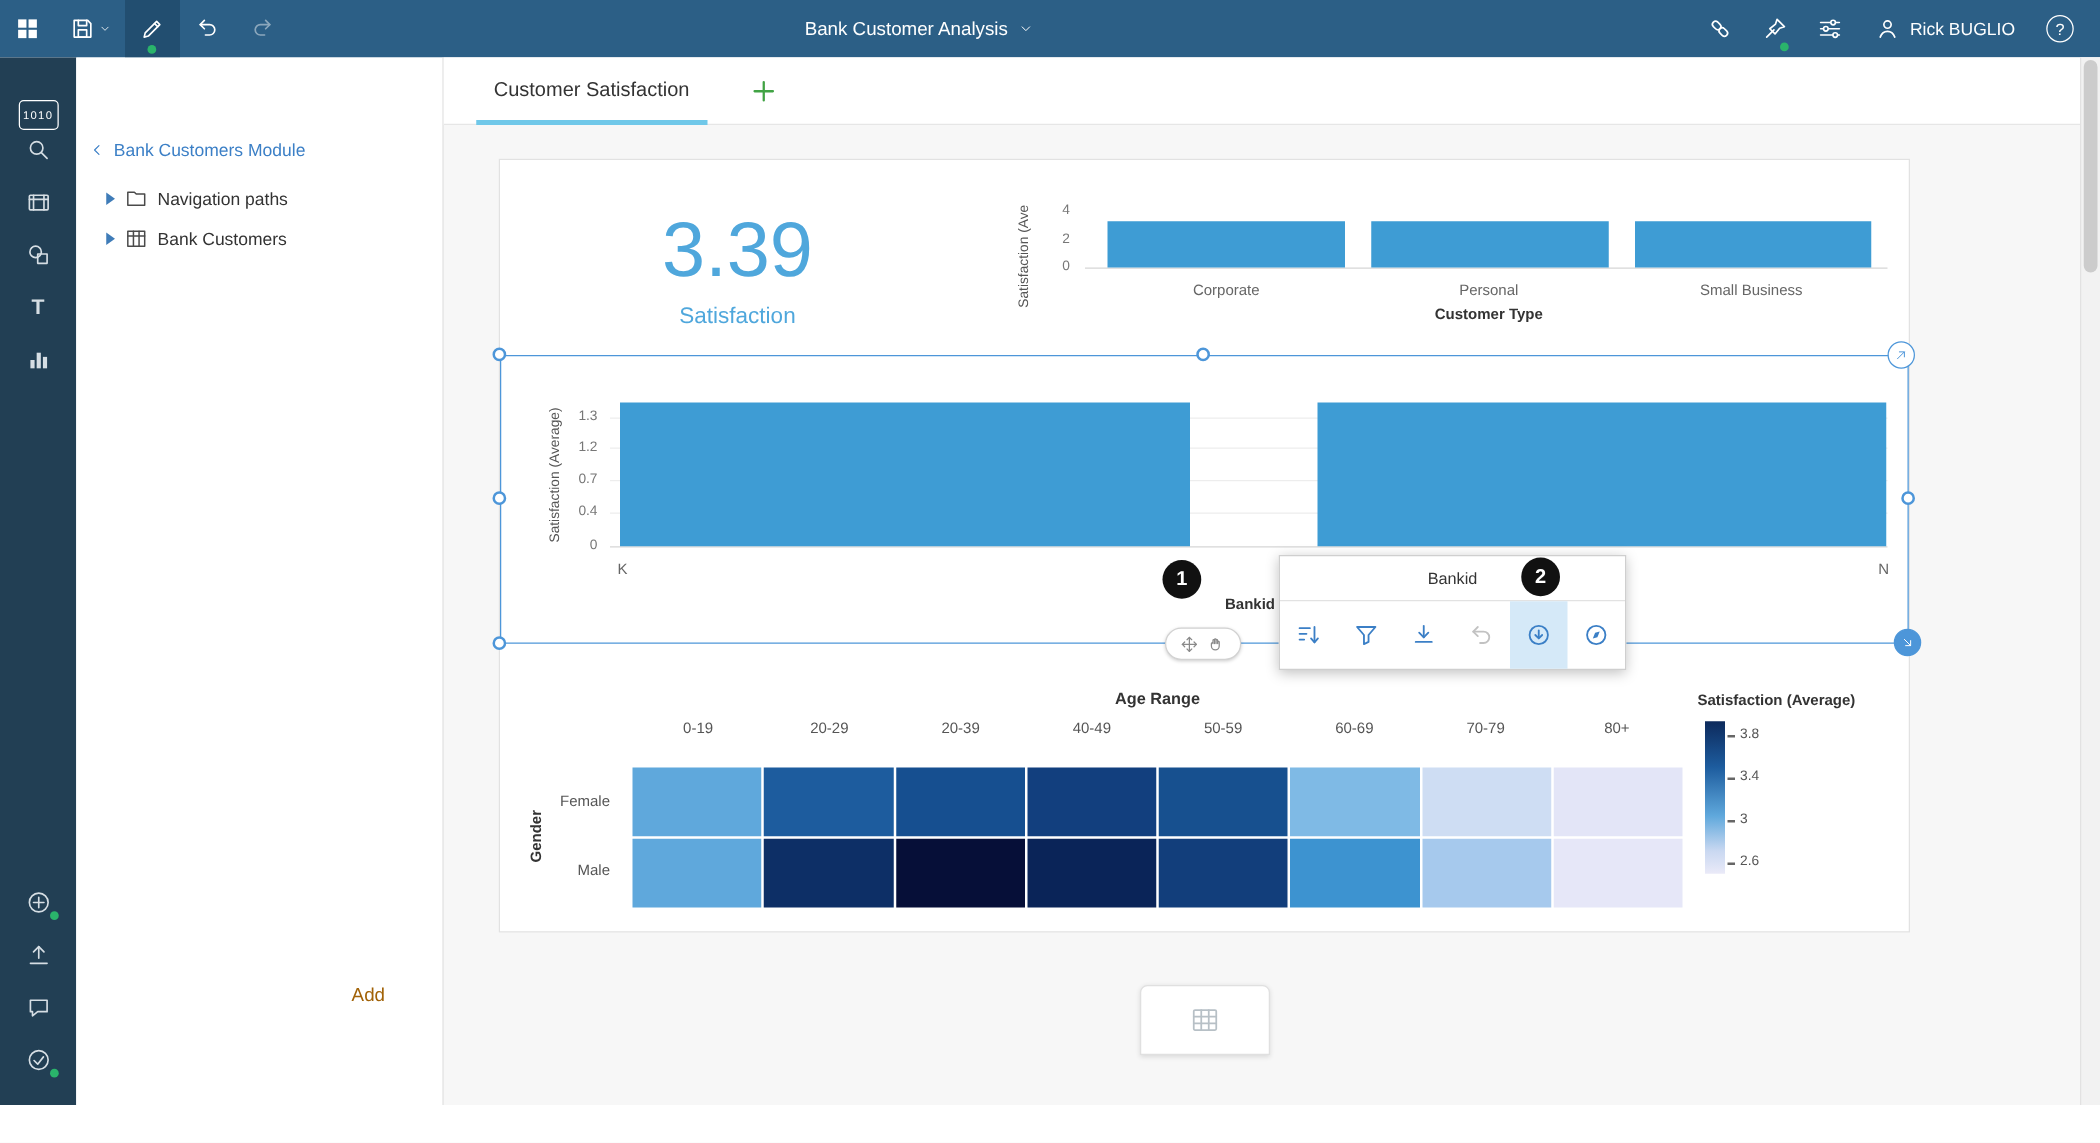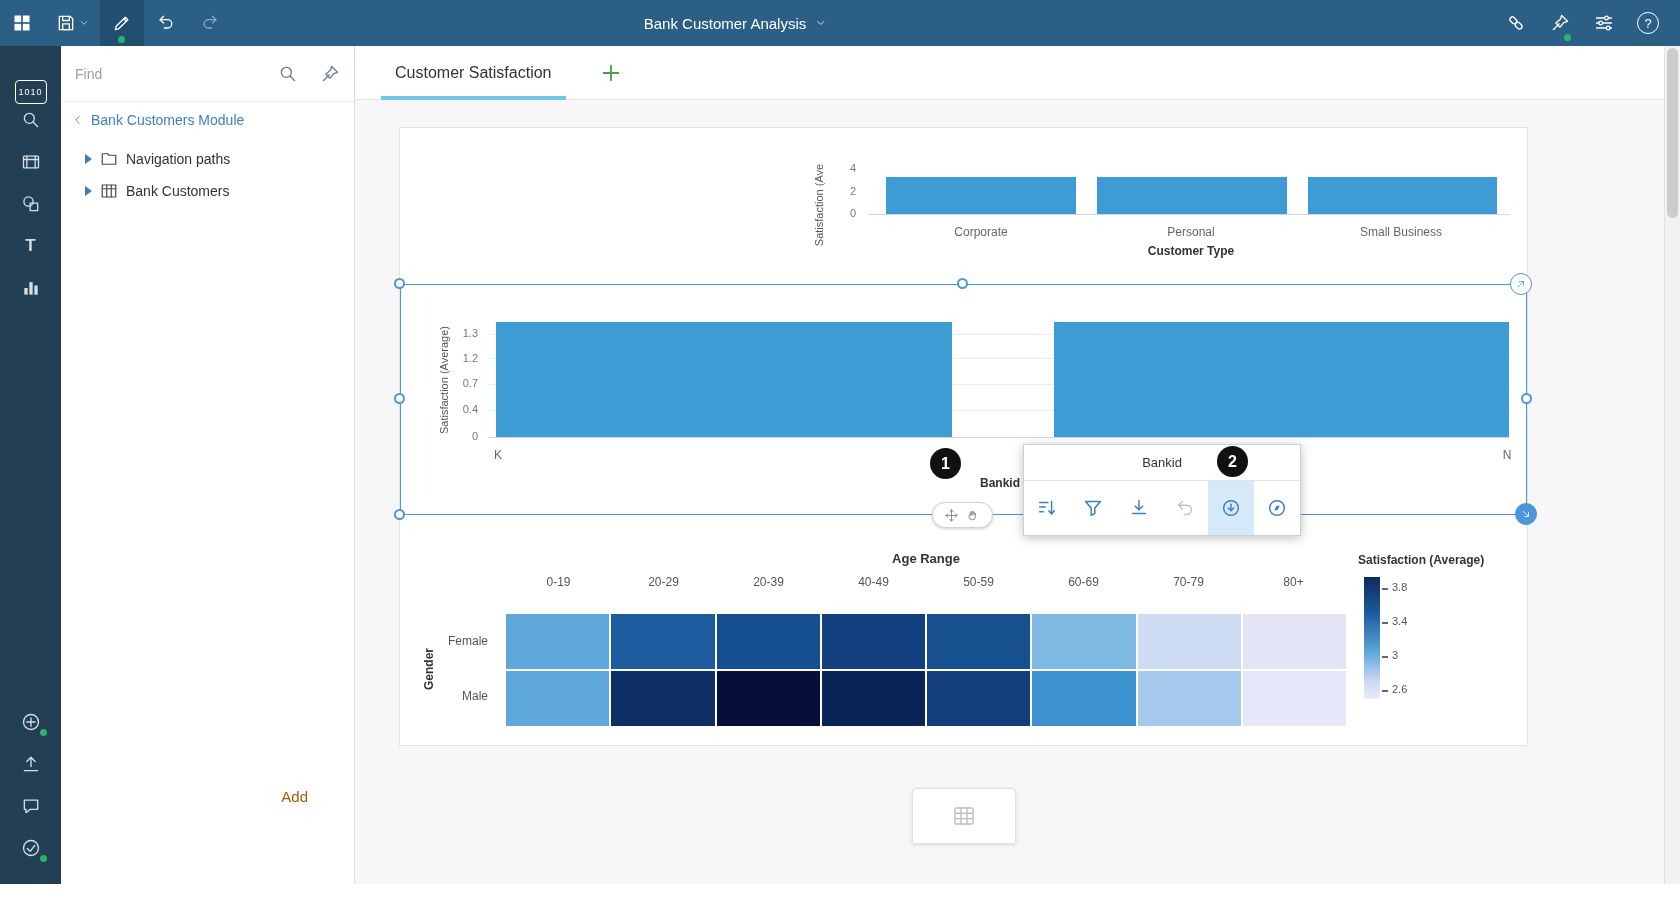--- a/index.html
+++ b/index.html
@@ -158,20 +158,27 @@
         <span class="gdot" style="left:26px;bottom:5px"></span>
       </button>
       <button class="tb-btn">
         <svg class="ic" width="20" height="20" viewBox="0 0 24 24">
             <path d="M3 6h18M3 12h18M3 18h18"></path>
             <circle cx="15" cy="6" r="2.2" fill="#2C5F86"></circle>
             <circle cx="8" cy="12" r="2.2" fill="#2C5F86"></circle>
             <circle cx="17" cy="18" r="2.2" fill="#2C5F86"></circle>
           </svg>
       </button>
+      <button class="tb-user">
+        <svg class="ic" width="20" height="20" viewBox="0 0 24 24">
+            <circle cx="12" cy="8" r="3.5"></circle>
+            <path d="M5 20c1.5-4 4-5.5 7-5.5s5.5 1.5 7 5.5"></path>
+          </svg>
+        <span>Rick BUGLIO</span>
+      </button>
       <button class="tb-btn">
         <span style="width:22px;height:22px;border:1.6px solid #fff;border-radius:50%;display:flex;align-items:center;justify-content:center;font-size:13px;">?</span>
       </button>
     </div>
   </header>
 
   <nav class="rail">
     <button class="rail-btn">
       <span class="binary-box">1010</span>
     </button>
@@ -228,31 +235,20 @@
     <button class="rail-btn">
       <svg class="ic" width="20" height="20" viewBox="0 0 24 24">
           <circle cx="12" cy="12" r="9"></circle>
           <polyline points="7.5,12.5 11,16 16.5,9"></polyline>
         </svg>
       <span class="gdot" style="right:4px;bottom:6px"></span>
     </button>
   </nav>
 
   <aside class="panel">
-    <div class="find-row">
-      <input class="find-input" placeholder="Find" style="">
-      <svg class="ic" width="20" height="20" viewBox="0 0 24 24" style="color:#777;margin-right:22px">
-          <circle cx="10" cy="10" r="6"></circle>
-          <line x1="14.5" y1="14.5" x2="20" y2="20"></line>
-        </svg>
-      <svg class="ic" width="20" height="20" viewBox="0 0 24 24" style="color:#5E7E9C">
-          <path d="M14 3l7 7-4.5 1.5L12 17l-5-5 5.5-4.5z"></path>
-          <line x1="11" y1="13" x2="4" y2="20"></line>
-        </svg>
-    </div>
 
     <button class="crumb">
       <svg class="ic" width="14" height="14" viewBox="0 0 24 24">
           <polyline points="14,6 8,12 14,18"></polyline>
         </svg>
       <span>Bank Customers Module</span>
     </button>
 
     <div class="tree-row" style="top:100px">
       <span class="tri"></span>
@@ -280,20 +276,24 @@
         </button>
       <button class="addtab">
         <svg class="ic" width="22" height="22" viewBox="0 0 24 24" style="stroke-width:2">
             <path d="M12 4v16M4 12h16"></path>
           </svg>
       </button>
     </div>
 
     <section class="canvas">
 
+      <div class="kpi">
+        <div class="kpi-num">3.39</div>
+        <div class="kpi-label">Satisfaction</div>
+      </div>
 
       <div>
         <div class="vlabel" style="left:354px;top:71px;width:130px">Satisfaction (Ave</div>
         <span class="tick" style="left:430px;top:34px;width:26px">4</span>
         <span class="tick" style="left:430px;top:57px;width:26px">2</span>
         <span class="tick" style="left:430px;top:79px;width:26px">0</span>
         <div class="baseline" style="left:468px;top:86px;width:642px"></div>
         <div class="bar" style="left:486px;top:49px;width:190px;height:37px"></div>
         <div class="bar" style="left:697px;top:49px;width:190px;height:37px"></div>
         <div class="bar" style="left:908px;top:49px;width:189px;height:37px"></div>

